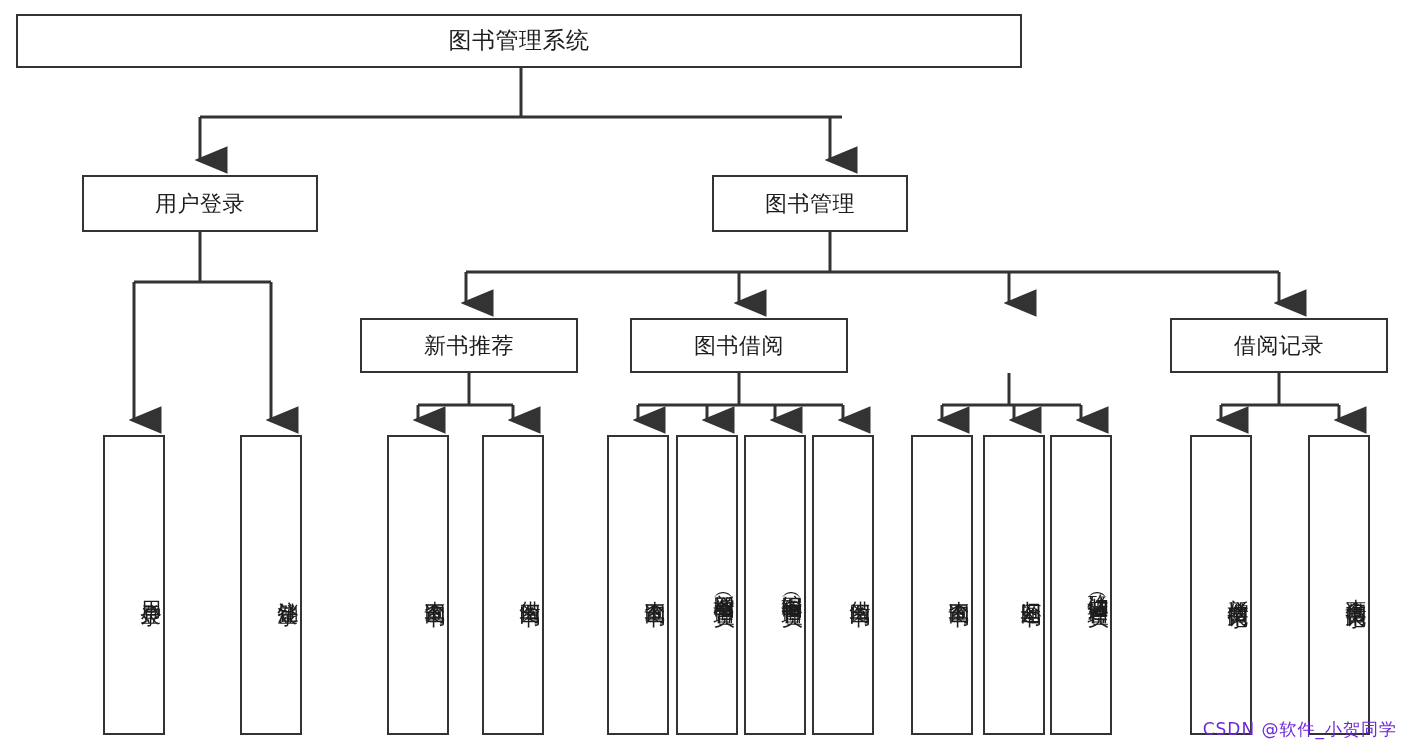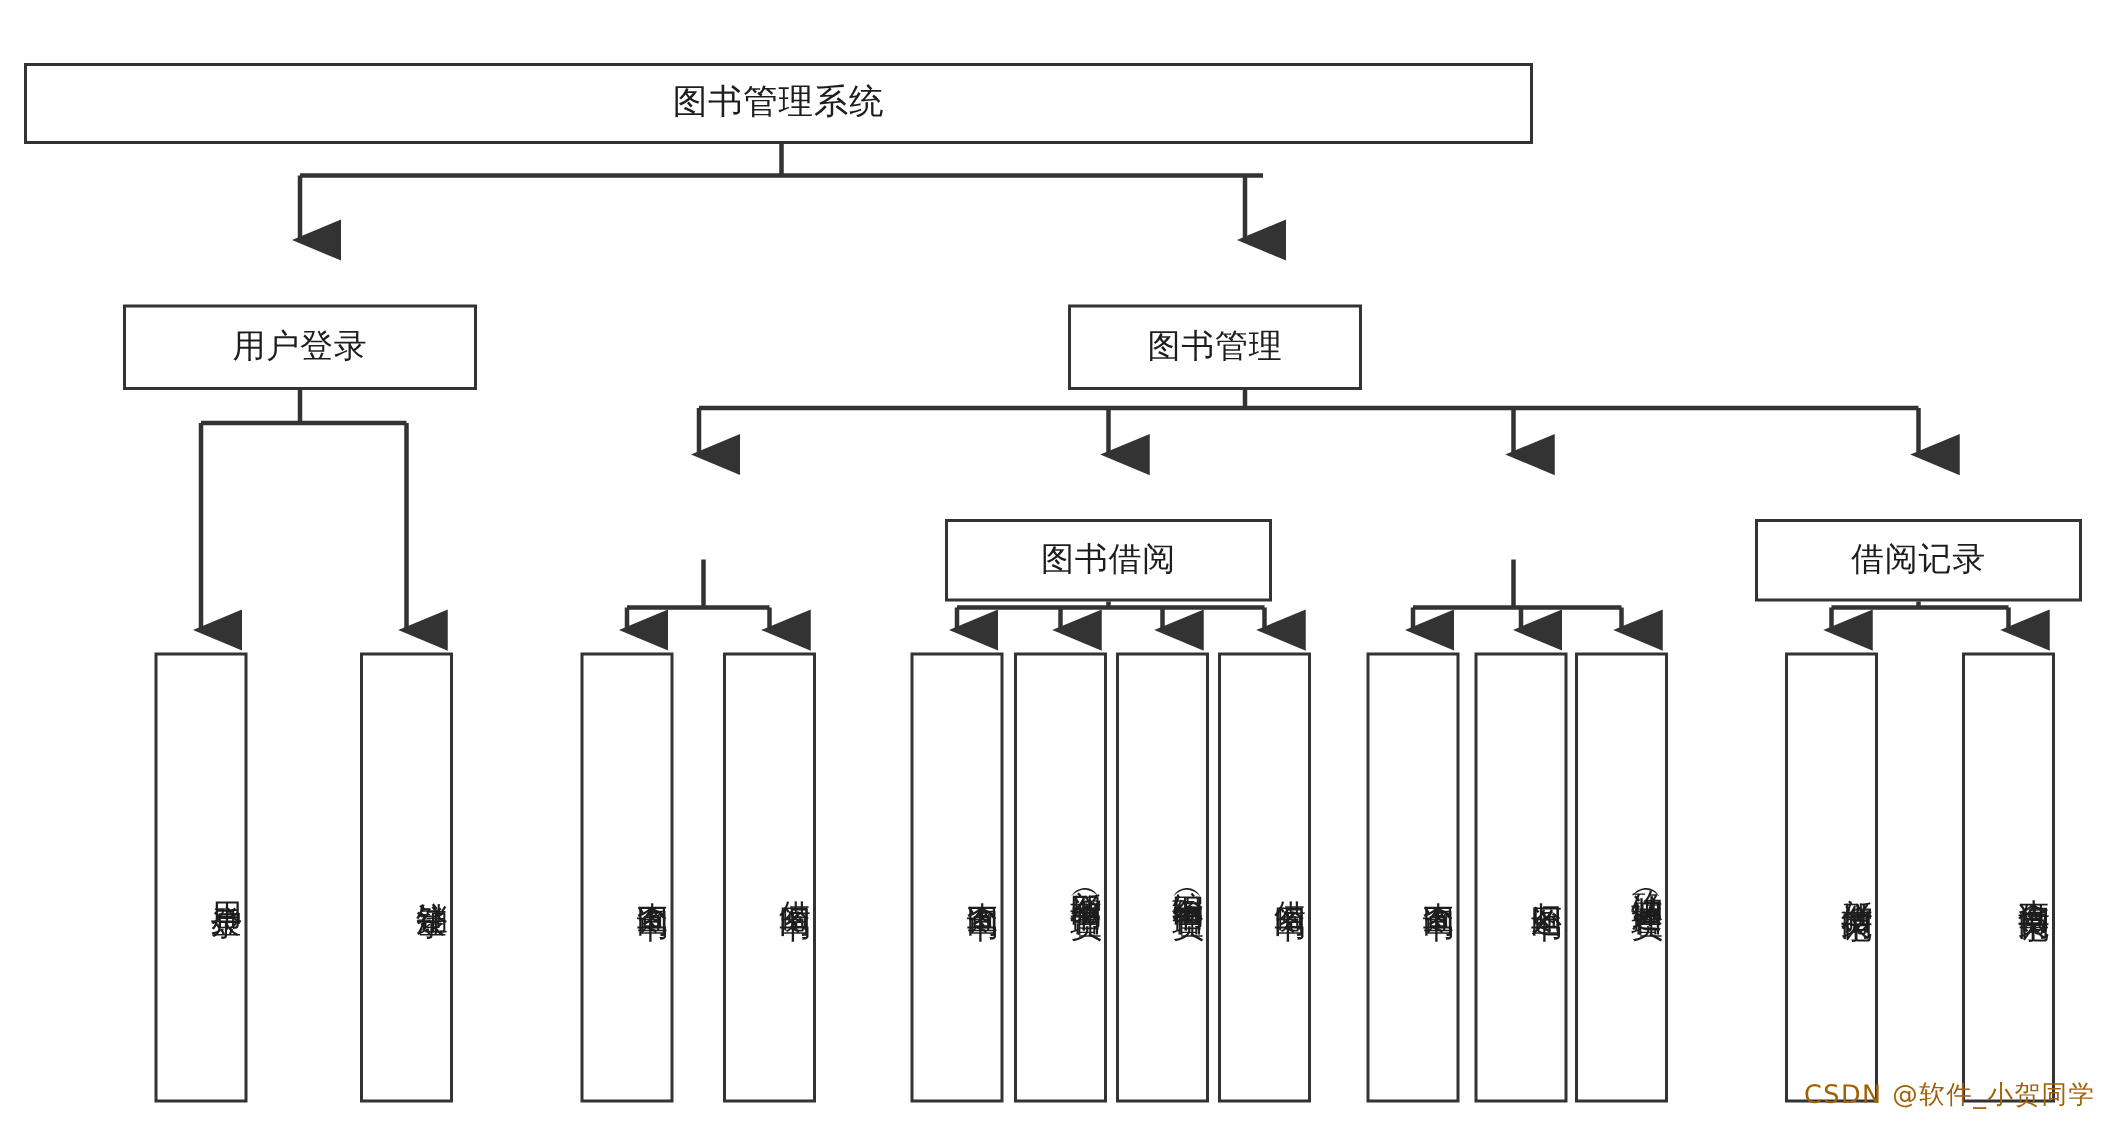--- a/index.html
+++ b/index.html
@@ -32,21 +32,20 @@
     background: #ffffff;
     display: flex;
     align-items: center;
     justify-content: center;
     color: #1d1d1d;
     line-height: 1.18;
   }
   .node.h {
     font-size: 22px;
     letter-spacing: 0.5px;
-    margin-top: 28px;
   }
   .node.root {
     font-size: 23px;
   }
   .node.v {
     font-size: 21px;
     writing-mode: vertical-rl;
     text-orientation: upright;
     align-items: flex-start;
     justify-content: center;
@@ -61,21 +60,21 @@
   }
   .node.v.tall {
     align-items: flex-start;
     padding-top: 2px;
   }
   #watermark {
     position: absolute;
     right: 8px;
     bottom: 6px;
     font-size: 17px;
-    color: #a16207;
+    color: #6d28d9;
     letter-spacing: 1px;
     white-space: nowrap;
   }
 </style>
 </head>
 <body>
 
 <div id="stage">
 
   <svg id="wires" viewBox="0 0 1405 747">
@@ -132,20 +131,23 @@
     <span>图书管理系统</span>
   </div>
 
   <div class="node h" style="left:82px;top:175px;width:236px;height:57px;">
     <span>用户登录</span>
   </div>
   <div class="node h" style="left:712px;top:175px;width:196px;height:57px;text-align:right;">
     <span>图书管理</span>
   </div>
 
+  <div class="node h" style="left:360px;top:318px;width:218px;height:55px;">
+    <span>新书推荐</span>
+  </div>
   <div class="node h" style="left:630px;top:318px;width:218px;height:55px;justify-content:center;">
     <span>图书借阅</span>
   </div>
   <div class="node h" style="left:1170px;top:318px;width:218px;height:55px;">
     <span>借阅记录</span>
   </div>
 
   <div class="node v" style="left:103px;top:435px;width:62px;height:300px;">
     <span>用户登录</span>
   </div>

